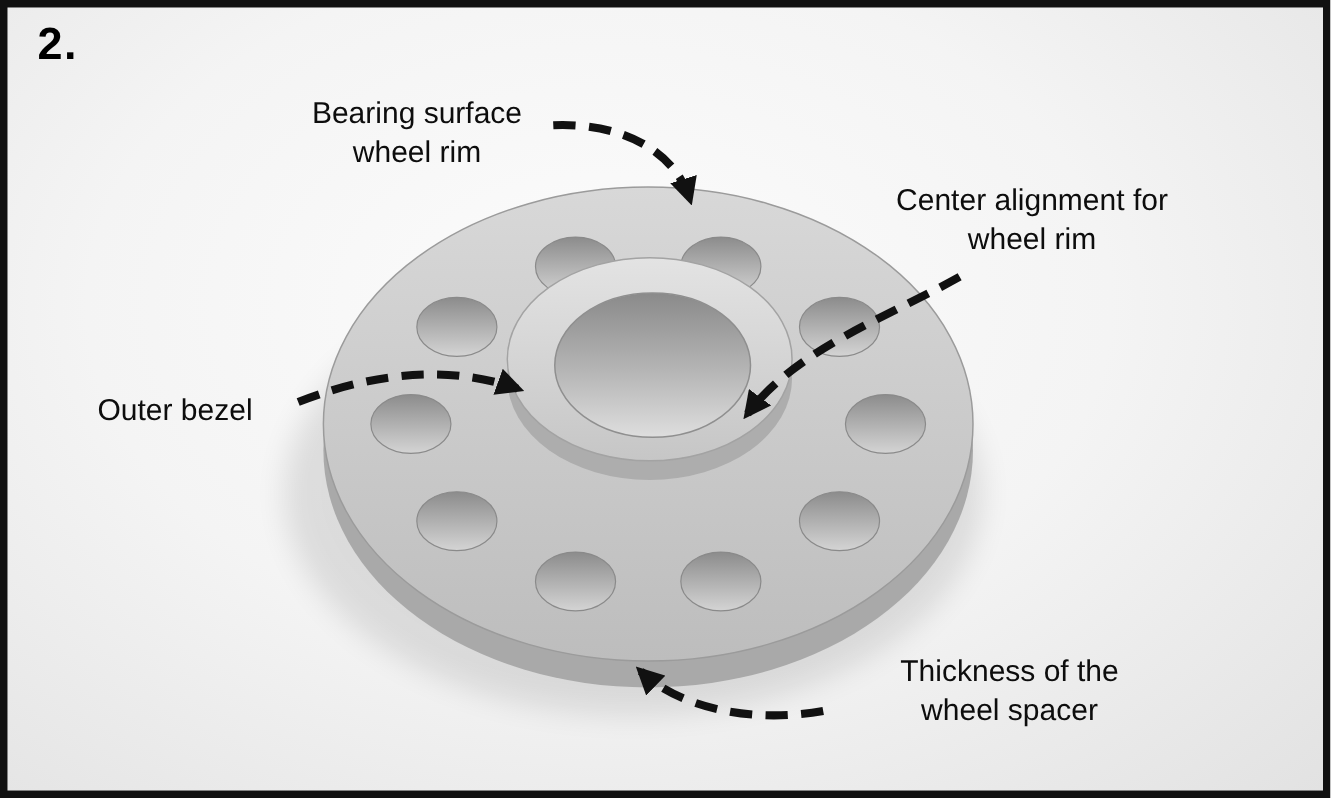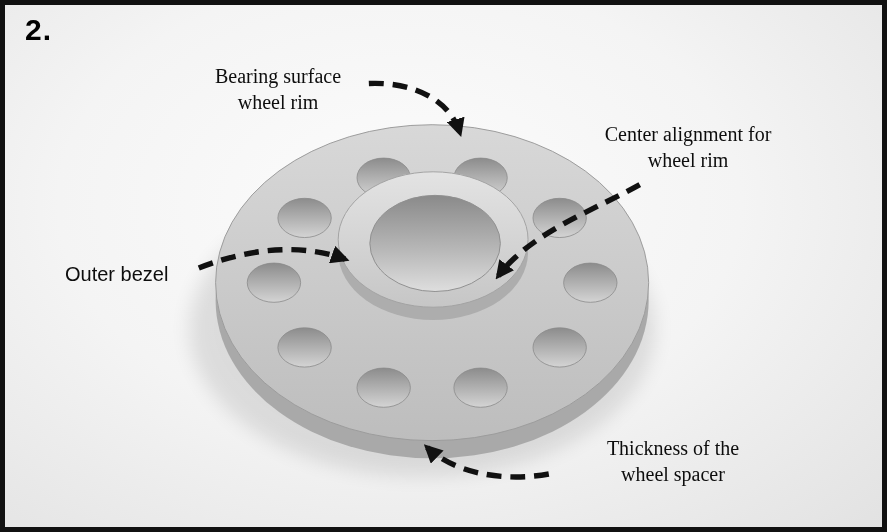--- a/index.html
+++ b/index.html
@@ -30,21 +30,21 @@
     letter-spacing: 1px;
   }
 
   .label {
     position: absolute;
     color: #0d0d0d;
     font-size: 20px;
     line-height: 1.32;
     white-space: pre-line;
   }
-  .label.center { text-align: center; font-family: Liberation Serif, serif; }
+  .label.center { text-align: center; }
 
   .lbl-bearing   { left: 163px; top: 58px;  width: 220px; }
   .lbl-center    { left: 556px; top: 116px; width: 254px; }
   .lbl-outer     { left: 60px;  top: 256px; width: 160px; }
   .lbl-thickness { left: 548px; top: 430px; width: 240px; }
 </style>
 </head>
 <body>
 
 <div class="panel">

